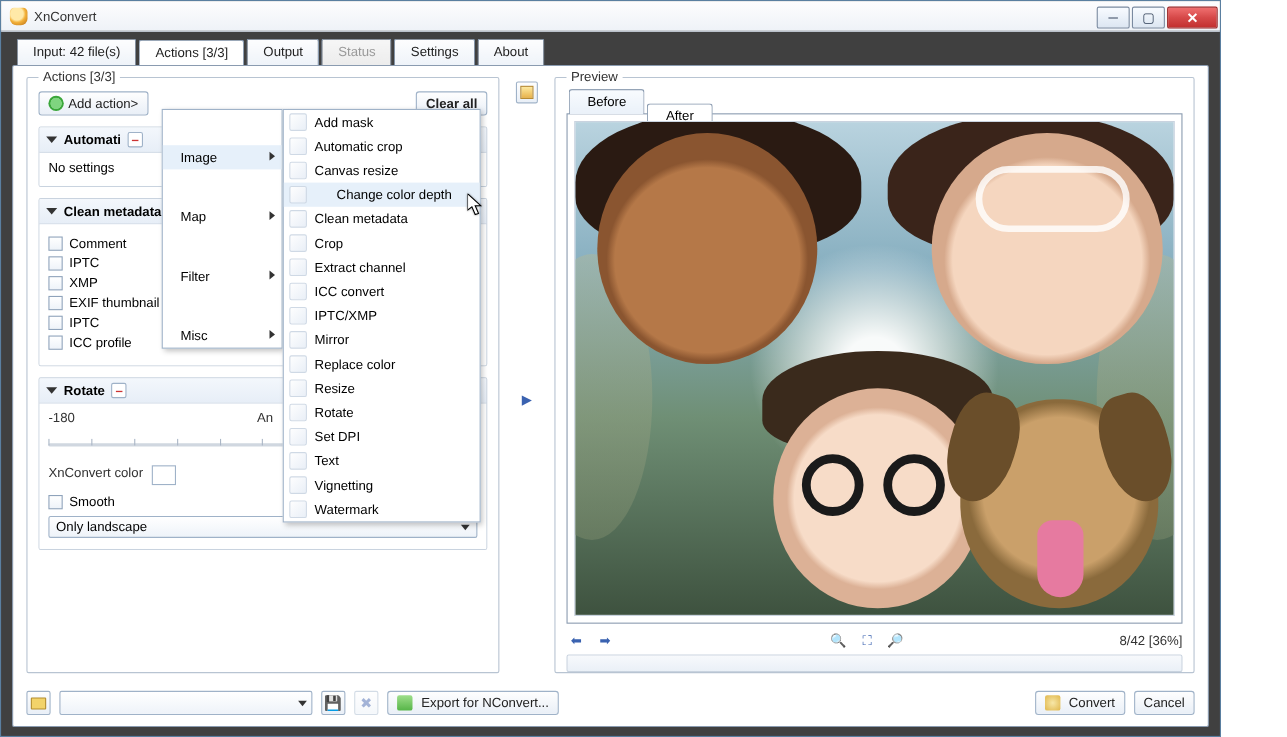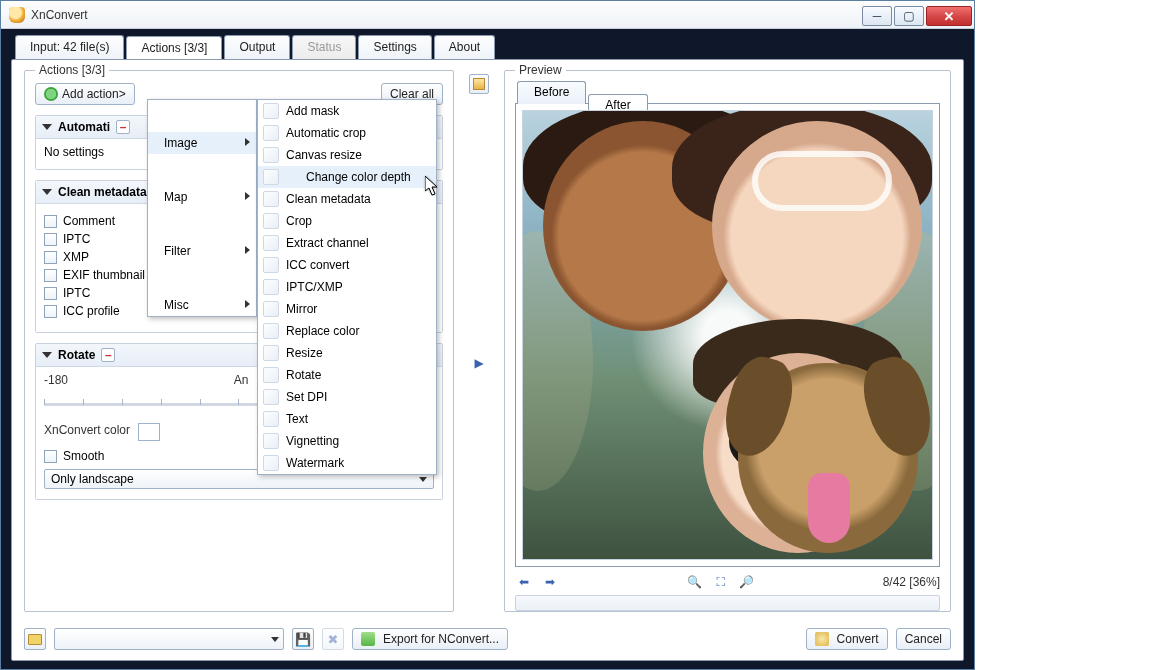--- a/index.html
+++ b/index.html
@@ -1,19 +1,19 @@
 <!DOCTYPE html>
 <html><head>
 <meta charset="utf-8">
 <style>
 * { box-sizing: border-box; margin: 0; padding: 0; font-family: "Segoe UI", Tahoma, sans-serif; font-size: 12px; }
 body { background: #fff; width: 1170px; height: 670px; overflow: hidden; }
 
 
-.window { width: 975px; height: 670px; border: 1px solid #5a7fa0; background: #0f172a; position: relative; }
+.window { width: 1110px; height: 670px; border: 1px solid #5a7fa0; background: #404040; position: relative; }
 .titlebar { height: 28px; background: linear-gradient(#fdfdfe, #eef2f7); border-bottom: 1px solid #c8d0db; display: flex; align-items: center; padding-left: 8px; }
 .titlebar .ico { width: 16px; height: 16px; background: radial-gradient(circle at 40% 35%, #ffe9a8 0 40%, #f3b13a 55%, #b56a14 100%); border-radius: 4px 4px 6px 6px; margin-right: 6px; }
 .titlebar .title { color: #333; }
 .wbtns { margin-left: auto; display: flex; }
 .wbtn { width: 30px; height: 20px; margin: 3px 2px 0 0; border: 1px solid #7a8aa0; border-radius: 2px; background: linear-gradient(#f8fbff,#dce6f2); display:flex;align-items:center;justify-content:center;color:#2b3b53;font-size:11px;}
 .wbtn.close { width: 46px; background: linear-gradient(#f07070,#d64949,#c22f2f); border-color:#9a2222; color:#fff; font-weight:bold;}
 .wbtn.close span{font-size:13px;}
 
 .client { position:absolute; top:28px; left:0; right:0; bottom:0; padding: 6px 10px 10px 10px; }
 
@@ -31,21 +31,21 @@
 .leftpanel { width:430px; padding:12px 10px 10px 10px;}
 .midcol { width:30px; display:flex; flex-direction:column; align-items:center; padding-top:4px; gap:260px;}
 .rightpanel { flex:1; padding:8px 10px 10px 10px;}
 .smallbtn { width:20px;height:20px;border:1px solid #9fb2c8;border-radius:2px;background:linear-gradient(#fefefe,#e9eff7);display:flex;align-items:center;justify-content:center;}
 
 
 .actrow { display:flex; gap:6px; align-items:center;}
 .btn { border:1px solid #9fb2c8; border-radius:3px; background:linear-gradient(#fefefe,#e9eff7); padding:3px 8px; display:inline-flex; align-items:center; gap:4px; color:#222; cursor:pointer;}
 .btn .ico { width:14px;height:14px;}
 .btn.addaction .ico{background:radial-gradient(circle,#7fd47f 0 50%,#3aa63a 55% 100%);border-radius:50%;}
-.btn.clear { margin-left:auto;}
+.btn.clear { margin-left:auto;font-weight:bold;}
 
 
 .section { margin-top:10px; border:1px solid #c9d3df; border-radius:2px; background:linear-gradient(#fafcfe,#f2f6fb);}
 .section-hd { display:flex; align-items:center; padding:4px 6px; background:linear-gradient(#f3f7fc,#e7eef7); border-bottom:1px solid #cfd9e5;}
 .section-hd .tri { width:0;height:0;border-left:5px solid transparent;border-right:5px solid transparent;border-top:6px solid #333;margin-right:6px;}
 .section-hd .ttl { font-weight:bold;}
 .section-hd .dash { width:14px;height:14px;border:1px solid #9fb2c8;border-radius:2px;background:#fff;display:flex;align-items:center;justify-content:center;margin-left:6px;color:#c33;font-weight:bold;font-size:12px;line-height:10px;}
 .section-hd .sp { flex:1;}
 .section-hd .en { color:#444; margin-right:4px;}
 .section-body { padding:6px 8px 10px 8px; background:#fff;}

